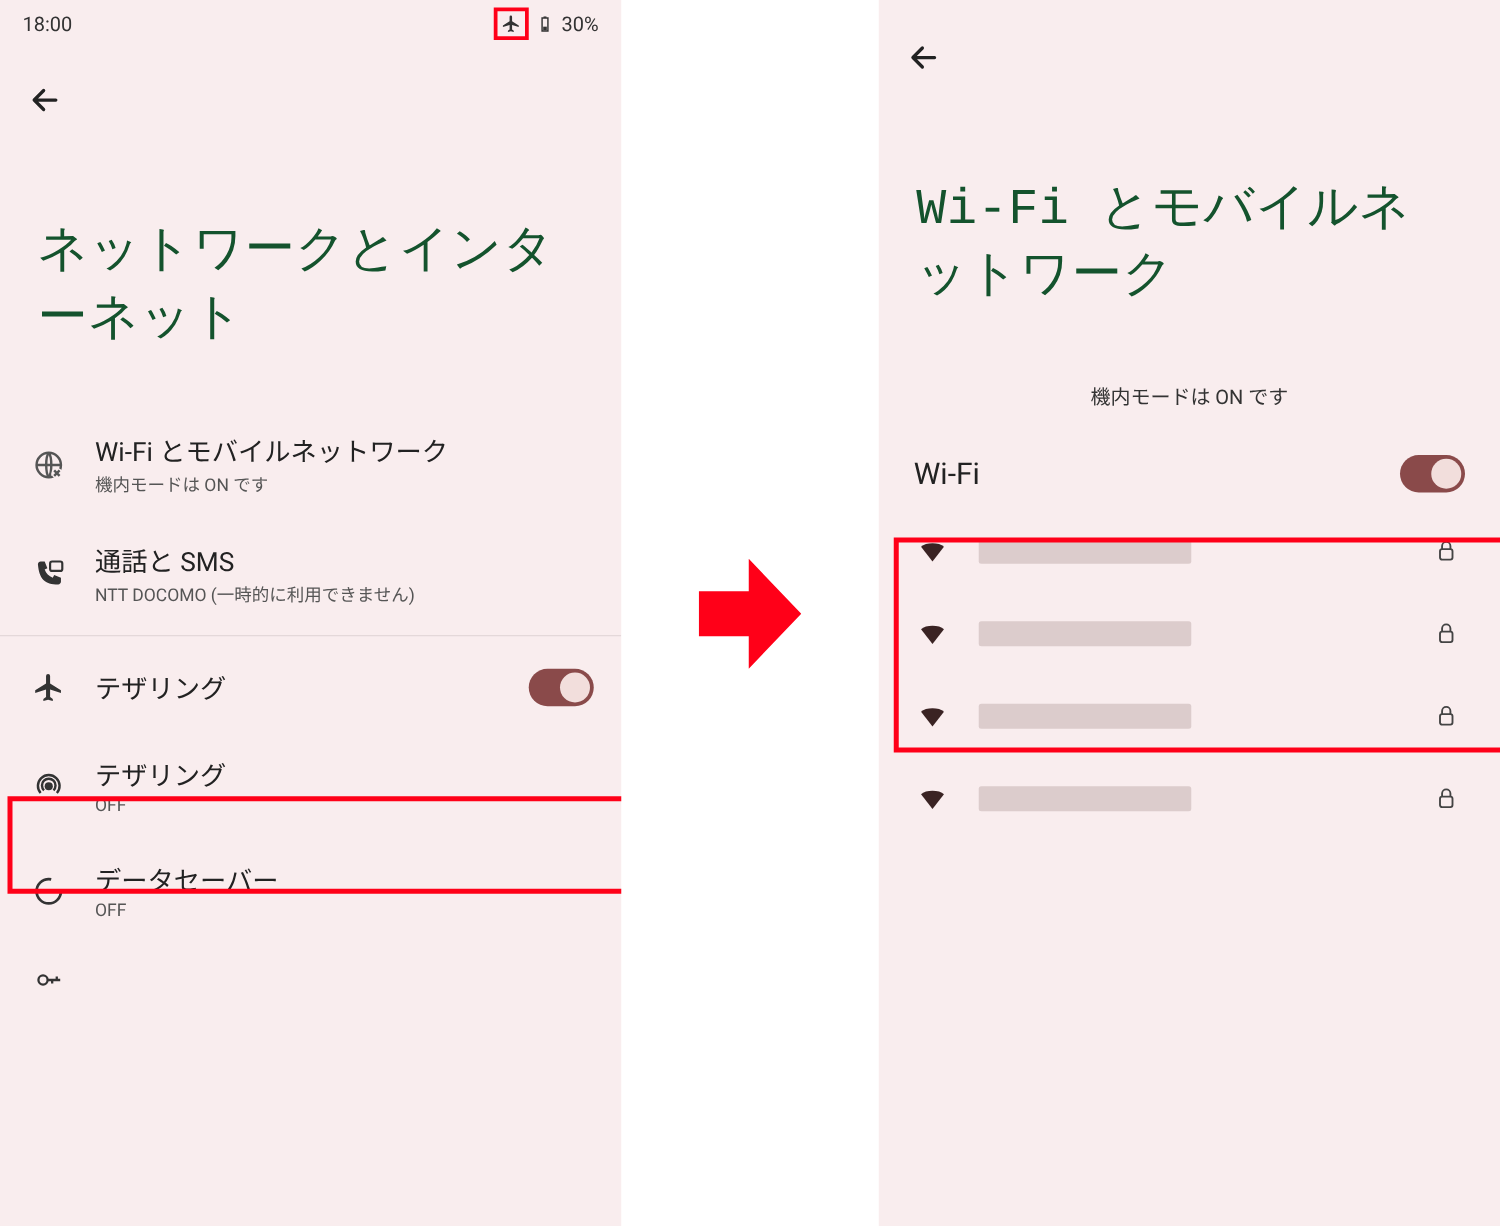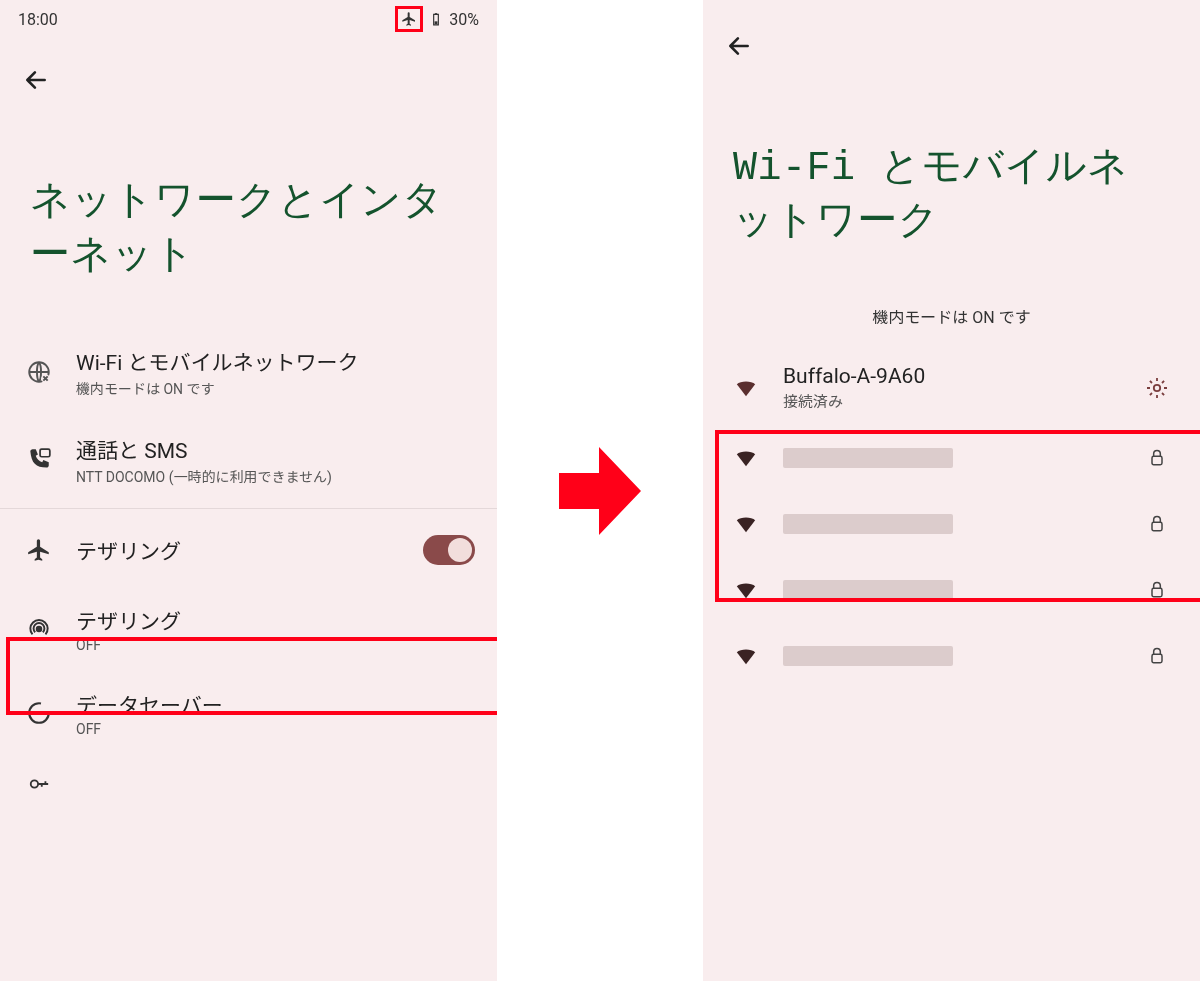--- a/index.html
+++ b/index.html
@@ -206,38 +206,27 @@
       <svg viewBox="0 0 24 24" width="26" height="26">
           <path fill="none" stroke="#222" stroke-width="2.4" stroke-linecap="round" stroke-linejoin="round" d="M20 12H4m0 0l7-7m-7 7l7 7"></path>
         </svg>
     </div>
   </div>
 
   <div class="page-title">Wi-Fi とモバイルネットワーク</div>
 
   <div class="center-note">機内モードは ON です</div>
 
-
-  <div class="net-row">
-    <div class="wicon">
-      <svg viewBox="0 0 24 24" width="26" height="22">
-          <path fill="#5a2e2e" d="M12 21l10-13C18 4 6 4 2 8l10 13z"></path>
-        </svg>
-    </div>
-    <div class="nlabels">
-      <span class="ntitle">Buffalo-A-9A60</span>
-      <span class="nsub">接続済み</span>
-    </div>
-    <div class="raction">
-      <svg viewBox="0 0 24 24" width="24" height="24">
-          <circle cx="12" cy="12" r="3.2" fill="none" stroke="#7a3e3e" stroke-width="1.8"></circle>
-          <path fill="none" stroke="#7a3e3e" stroke-width="1.8" d="M12 2v3m0 14v3M2 12h3m14 0h3M4.9 4.9l2.1 2.1m10 10l2.1 2.1M19.1 4.9L17 7m-10 10l-2.1 2.1"></path>
-        </svg>
-    </div>
-  </div>
+  <div class="wifi-toggle-row">
+    <span class="label">Wi-Fi</span>
+    <div class="toggle on">
+        <div class="knob"></div>
+      </div>
+  </div>
+
 
   <div class="net-row other">
     <div class="wicon">
         <svg viewBox="0 0 24 24" width="26" height="22">
           <path fill="#3a2323" d="M12 21l10-13C18 4 6 4 2 8l10 13z"></path>
         </svg>
       </div>
     <div class="nlabels">
         <div class="placeholder-bar"></div>
       </div>

